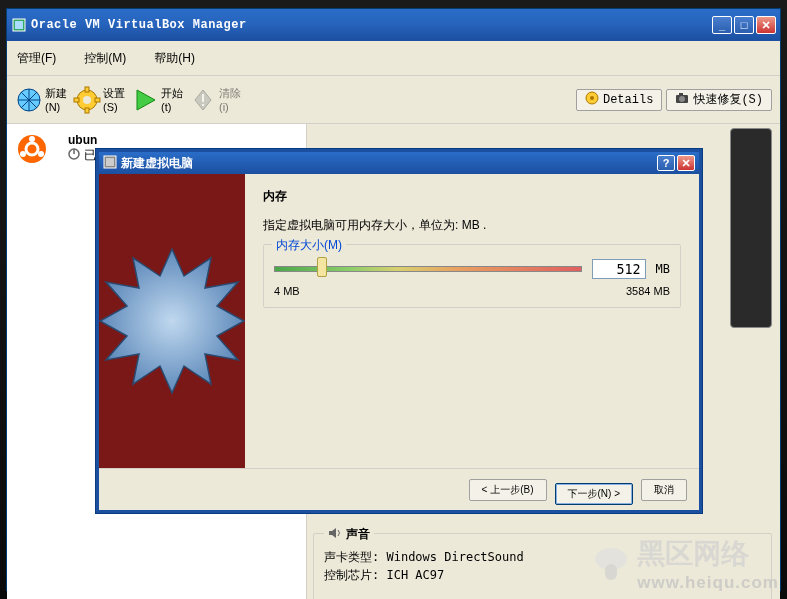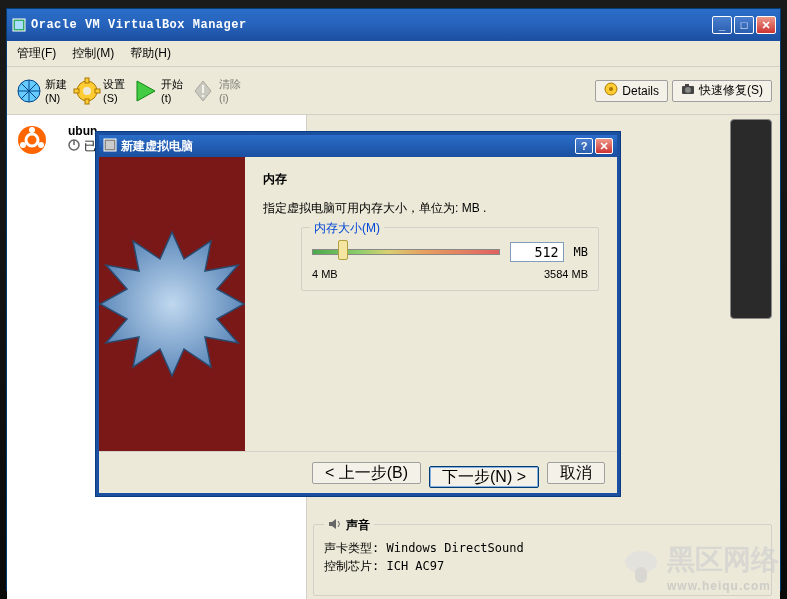--- a/index.html
+++ b/index.html
@@ -12,77 +12,77 @@
 .main-window { position: absolute; left: 6px; top: 8px; width: 775px; height: 583px; background: #ece9d8; border: 1px solid #003c74; }
 .titlebar { height: 24px; background: linear-gradient(180deg, #2a6dc8 0%, #2764bd 45%, #1b4fa0 100%); display: flex; align-items: center; padding: 16px 4px; color: #fff; font-weight: bold; }
 .titlebar .app-icon { width: 16px; height: 16px; margin-right: 4px; display: inline-flex; align-items: center; justify-content: center; }
 .titlebar .title-text { flex: 1; font-family: "Courier New", monospace; letter-spacing: 0.5px; }
 .win-btns { display: flex; gap: 2px; }
 .win-btn { width: 20px; height: 18px; border: 1px solid #fff; border-radius: 2px; display: flex; align-items: center; justify-content: center; font-size: 11px; color: #fff; cursor: default; }
 .win-btn.min { background: linear-gradient(#4a7ecf,#2a5eaf); }
 .win-btn.max { background: linear-gradient(#4a7ecf,#2a5eaf); }
 .win-btn.close { background: linear-gradient(#e98,#c33); }
 
-.menubar { height: 26px; background: #ece9d8; border-bottom: 1px solid #d4d0c8; display: flex; align-items: center; padding: 0 6px; gap: 8px; }
+.menubar { height: 35px; background: #ece9d8; border-bottom: 1px solid #d4d0c8; display: flex; align-items: center; padding: 0 6px; gap: 20px; }
 .menubar span { cursor: default; padding: 2px 4px; }
 
 .toolbar { height: 48px; background: #ece9d8; border-bottom: 1px solid #d4d0c8; display: flex; align-items: center; padding: 4px 8px; }
 .tbtn { display: flex; flex-direction: row; align-items: center; width: 58px; cursor: default; gap: 2px; }
 .tbtn .ico { width: 28px; height: 28px; display: flex; align-items: center; justify-content: center; }
 .tbtn .lbl { font-size: 11px; }
 .tb-spacer { flex: 1; }
-.tb-right-btn { height: 22px; border: 1px solid #a0a0a0; background: #f4f2e8; border-radius: 2px; padding: 2px 8px; display: flex; align-items: center; gap: 4px; cursor: default; margin-left: 4px; }
+.tb-right-btn { height: 22px; border: 1px solid #a0a0a0; background: #f4f2e8; border-radius: 2px; padding: 2px 8px; display: flex; align-items: center; gap: 4px; cursor: default; margin-left: 4px; font-family: Liberation Mono, monospace; }
 
 .body-area { position: relative; height: calc(100% - 24px - 22px - 48px); display: flex; }
 .sidebar { width: 300px; border-right: 1px solid #d4d0c8; background: #fff; padding: 4px; }
 .vm-item { display: flex; gap: 20px; align-items: flex-start; padding: 4px; border: 1px solid transparent; }
 .vm-item .vm-ico { width: 32px; height: 32px; }
 .vm-item .vm-text .name { font-weight: bold; }
 .vm-item .vm-text .state { display: flex; align-items: center; gap: 4px; }
 
 .right-panel { flex: 1; background: #ece9d8; padding: 4px; position: relative; }
 .preview-box { position: absolute; right: 8px; top: 4px; width: 42px; height: 200px; background: #2a2a2a; border: 1px solid #888; border-radius: 4px; }
 .sound-group { position: absolute; left: 6px; right: 8px; bottom: 6px; height: 72px; border: 1px solid #d4d0c8; background: #ece9d8; border-radius: 2px; }
 .sound-group .grp-title { position: absolute; top: -8px; left: 10px; background: #ece9d8; padding: 0 4px; display: flex; align-items: center; gap: 4px; font-weight: bold; }
 .sound-group .grp-body { padding: 14px 10px 6px 10px; }
 .sound-group .line { font-family: "SimSun", monospace; line-height: 18px; }
 
 
-.wizard { position: absolute; left: 96px; top: 132px; width: 524px; height: 364px; background: #ece9d8; border: 3px solid #1b4fa0; box-shadow: 0 0 0 1px #0a3a80; }
+.wizard { position: absolute; left: 96px; top: 149px; width: 606px; height: 364px; background: #ece9d8; border: 3px solid #1b4fa0; box-shadow: 0 0 0 1px #0a3a80; }
 .wizard .wtitle { height: 22px; background: linear-gradient(180deg,#2a6dc8,#1b4fa0); color: #fff; display: flex; align-items: center; padding: 0 4px; font-weight: bold; }
 .wizard .wtitle .title-text { flex: 1; display: flex; align-items: center; gap: 4px; }
 .wizard .wtitle .wbtn { width: 18px; height: 16px; border: 1px solid #fff; border-radius: 2px; margin-left: 2px; display: flex; align-items: center; justify-content: center; font-size: 11px; cursor: default; }
 .wizard .wtitle .help { background: linear-gradient(#4a7ecf,#2a5eaf); }
 .wizard .wtitle .wclose { background: linear-gradient(#e98,#c33); }
 
 .wizard .wbody { display: flex; height: calc(100% - 22px - 42px); }
 .wizard .wside { width: 146px; background: #7a1818; position: relative; overflow: hidden; }
 .wizard .wside .burst { position: absolute; left: 50%; top: 50%; width: 150px; height: 150px; transform: translate(-50%, -50%); }
 .wizard .wcontent { flex: 1; padding: 14px 18px 8px 18px; background: #ece9d8; }
 .wizard h2 { font-size: 12px; font-weight: bold; margin-bottom: 12px; }
 .wizard .desc { margin-bottom: 6px; }
 .wizard .reco b { font-weight: bold; }
-.wizard .field { margin-top: 10px; border: 1px solid #d4d0c8; border-radius: 2px; position: relative; padding: 14px 10px 10px 10px; margin-left: 38px; }
+.wizard .field { margin-top: 10px; border: 1px solid #d4d0c8; border-radius: 2px; position: relative; padding: 14px 10px 10px 10px; }
 .wizard .field .legend { position: absolute; top: -8px; left: 8px; background: #ece9d8; padding: 0 4px; color: #0046d5; }
 .wizard .slider-row { display: flex; align-items: center; gap: 10px; }
 .wizard .slider { flex: 1; position: relative; height: 20px; }
 .wizard .slider .track { position: absolute; left: 0; right: 0; top: 7px; height: 6px; border: 1px solid #888; background: linear-gradient(90deg, #4aa84a 0%, #8ecf6a 25%, #d8d070 40%, #e8a060 60%, #e06060 100%); }
 .wizard .slider .thumb { position: absolute; top: -2px; width: 10px; height: 20px; background: #f4e6a0; border: 1px solid #b0a040; border-radius: 2px; }
 .wizard .slider-labels { display: flex; justify-content: space-between; font-size: 11px; margin-top: 6px; }
 .wizard .val-input { width: 54px; height: 20px; border: 1px solid #7f9db9; text-align: right; padding: 2px 4px; font-family: "SimSun", monospace; }
 .wizard .unit { font-family: "SimSun", monospace; }
 
 .wizard .wfooter { height: 42px; border-top: 1px solid #d4d0c8; display: flex; align-items: center; justify-content: flex-end; gap: 8px; padding: 0 12px; background: #ece9d8; }
-.wizard .wfooter button { height: 22px; padding: 0 12px; border: 1px solid #a0a0a0; background: #f4f2e8; border-radius: 2px; cursor: default; font-family: inherit; font-size: 16px; }
+.wizard .wfooter button { height: 22px; padding: 0 12px; border: 1px solid #a0a0a0; background: #f4f2e8; border-radius: 2px; cursor: default; font-family: inherit; font-size: 10px; }
 .wizard .wfooter button.default { border: 1px solid #003c74; box-shadow: 0 0 0 1px #88b0e0 inset; margin-top: 9px; }
 
 
 .watermark { position: absolute; right: 8px; bottom: 6px; color: #d0d0d0; font-size: 28px; font-weight: bold; display: flex; align-items: center; gap: 6px; opacity: 0.7; pointer-events: none; }
 .watermark .mush { width: 40px; height: 40px; }
-.watermark .sub { font-size: 12px; display: block; color: #c0c0c0; letter-spacing: 1px; }
+.watermark .sub { font-size: 17px; display: block; color: #c0c0c0; letter-spacing: 1px; }
 </style>
 </head>
 <body>
 
 <div class="desktop">
   <div class="main-window">
 
     <div class="titlebar">
       <span class="app-icon">
         <svg viewBox="0 0 16 16" width="16" height="16">

